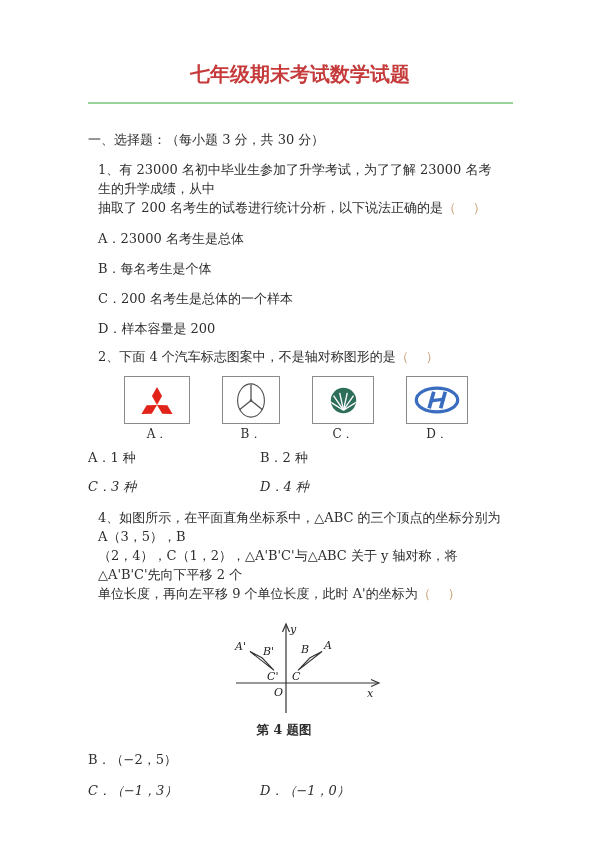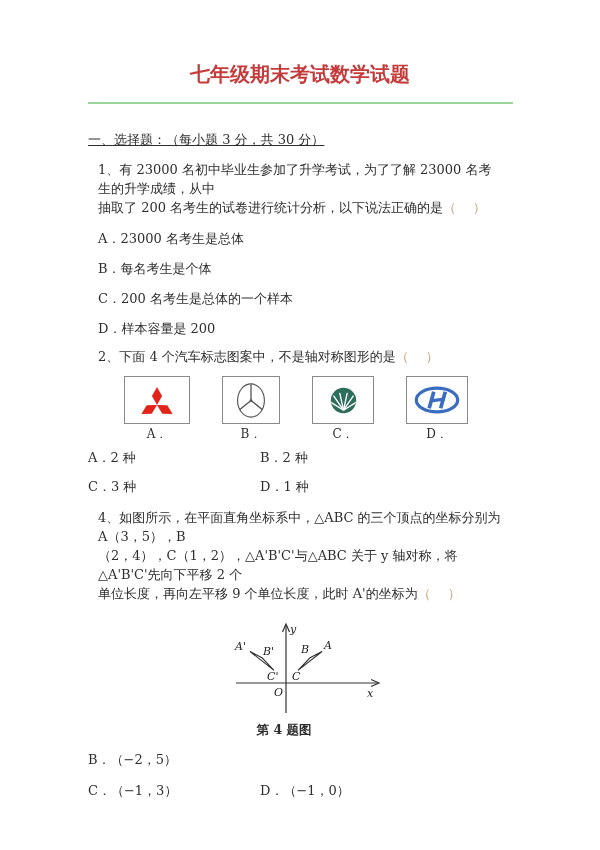--- a/index.html
+++ b/index.html
@@ -11,32 +11,32 @@
   .page{width:600px;height:850px;position:relative;}
   .page-title{
     margin:64px 0 18px 0;text-align:center;
     font-size:20px;line-height:20px;font-weight:bold;color:#c53a3a;
   }
   .divider{
     border:none;border-top:2px solid #9bd49b;
     margin:10px 87px 0 88px;height:0;
   }
   .content{margin:0 88px;width:424px;}
-  .section-heading{margin:26px 0 0 0;line-height:19px;text-decoration:underline;}
+  .section-heading{margin:26px 0 0 0;line-height:19px;}
   p{margin:10px;}
   .qtext{line-height:19px;}
   .q1text{margin-top:11px;}
   .q2text{margin-top:2px;}
   .q3text{margin-top:8px;}
   .q4text{margin-top:13px;}
   .bracket{color:#c99c6e;letter-spacing:2px;}
   .opt{margin-top:13px;line-height:17px;}
   .opt-grid{display:grid;grid-template-columns:172px 1fr;}
   .opt-grid.row1{margin-top:8px;}
-  .opt-grid.row2{margin-top:12px;}
+  .opt-grid.row2{margin-top:12px;font-style:italic;}
   .opt-grid .cell{line-height:17px;}
   
   .logo-row{
     margin-top:10px;display:flex;justify-content:space-between;
     padding-left:36px;padding-right:44px;
   }
   .logo-cell{display:flex;flex-direction:column;align-items:center;}
   .logo-box{
     background:#fff;border:1px solid #8a8a8a;
     display:flex;align-items:center;justify-content:center;
@@ -134,26 +134,26 @@
               <line x1="36" y1="34" x2="66" y2="30" stroke="#3a6cc0" stroke-width="7"></line>
             </svg>
           </div>
           <div class="logo-label">D．</div>
         </div>
       </div>
     </div>
 
     <div>
       <div class="opt-grid row1">
-        <div class="cell">A．2 种</div>
+        <div class="cell">A．1 种</div>
         <div class="cell">B．2 种</div>
       </div>
       <div class="opt-grid row2">
         <div class="cell">C．3 种</div>
-        <div class="cell">D．1 种</div>
+        <div class="cell">D．4 种</div>
       </div>
     </div>
 
     <div>
       <p class="qtext q4text"><span>4、如图所示，在平面直角坐标系中，△ABC 的三个顶点的坐标分别为 A（3，5），B</span><br><span>（2，4），C（1，2），△A'B'C'与△ABC 关于 y 轴对称，将△A'B'C'先向下平移 2 个</span><br><span>单位长度，再向左平移 9 个单位长度，此时 A'的坐标为</span><span class="bracket">（　）</span></p>
 
       <div class="figure-wrap">
         <svg class="fig-svg" width="182" height="96" viewBox="0 0 182 96">
 
           <line x1="18" y1="64" x2="160" y2="64" stroke="#333" stroke-width="1.2"></line>

